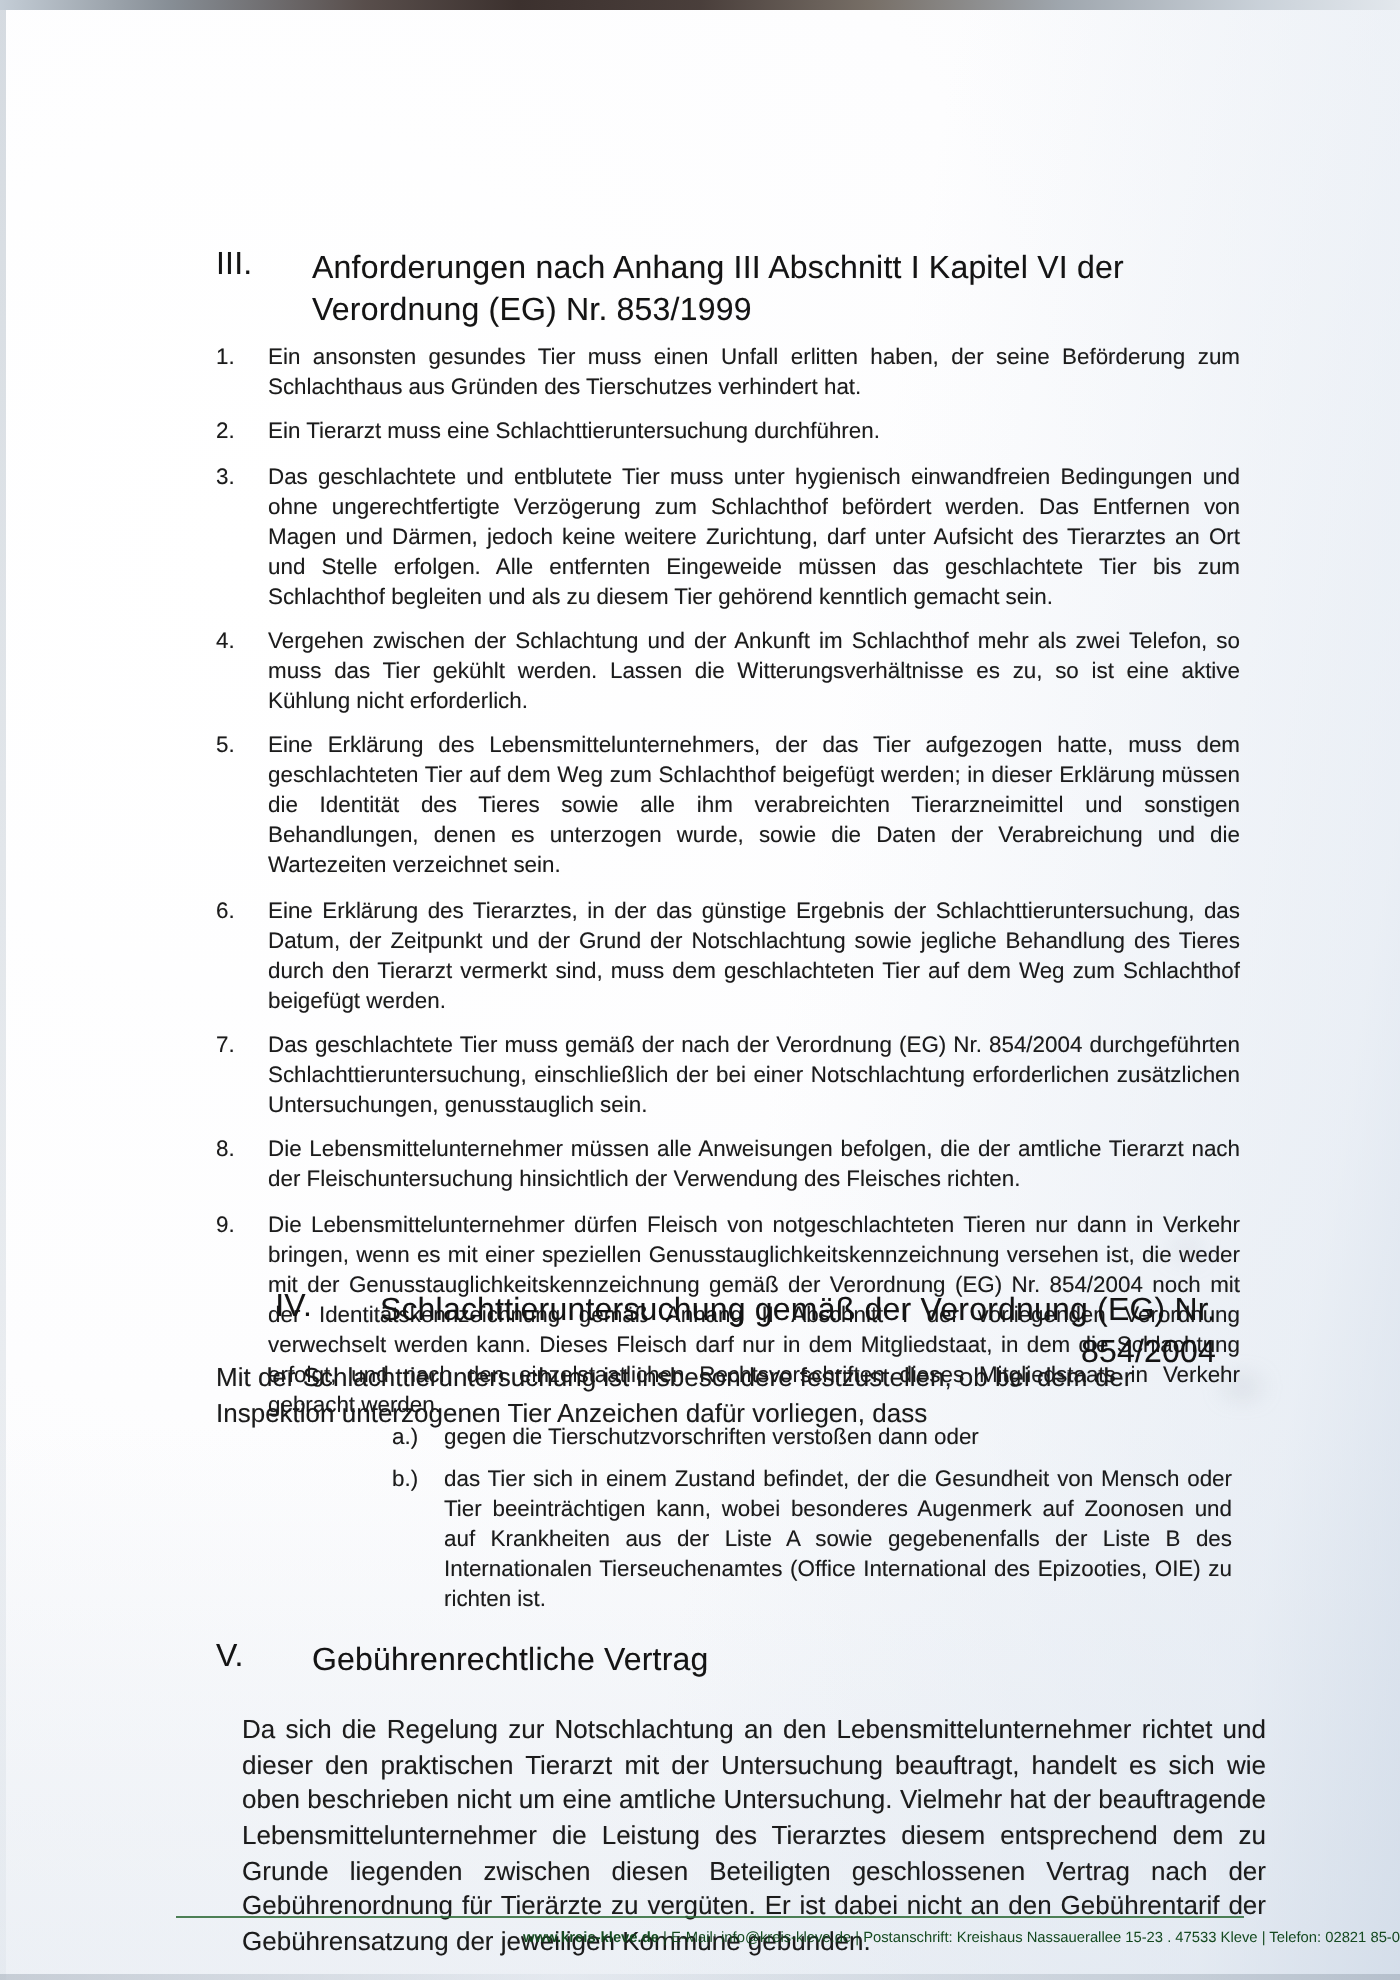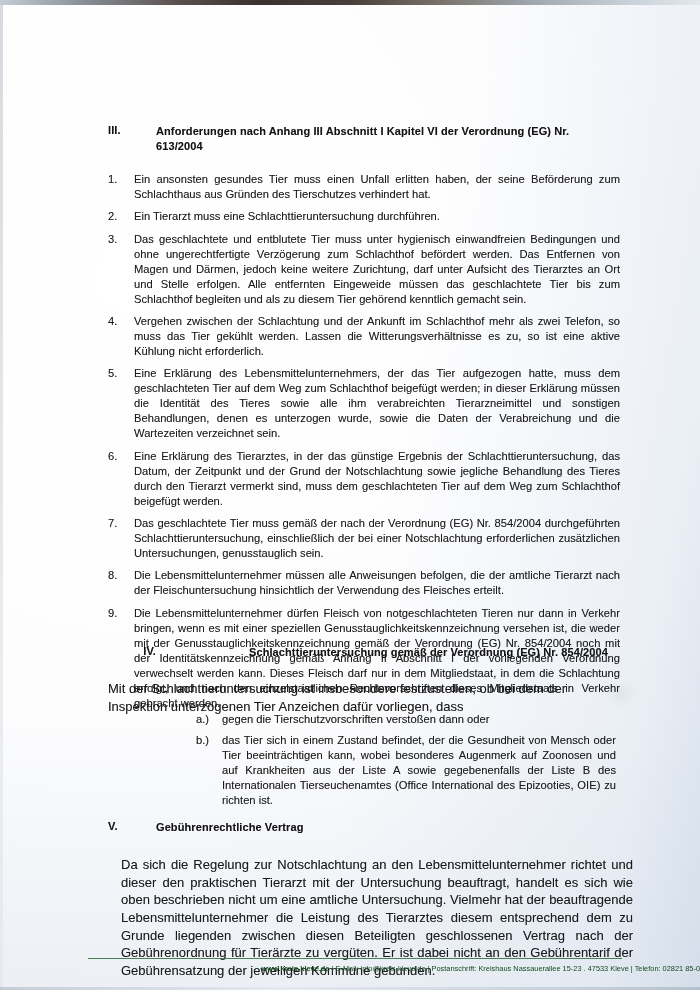--- a/index.html
+++ b/index.html
@@ -65,22 +65,22 @@
   .content {
     position: absolute;
     left: 0; top: 0;
     width: 700px;
     height: 990px;
   }
 
   .sec {
     position: absolute;
     display: flex;
-    font-weight: bold;
-    font-size: 11px;
+    font-weight: normal;
+    font-size: 16px;
     letter-spacing: .1px;
     color: #141414;
   }
   .sec .num {
     width: 48px;
     flex: 0 0 48px;
   }
   .sec .ttl {
     width: 452px;
     line-height: 1.32;
@@ -159,21 +159,21 @@
   <div class="scan-edge-left"></div>
   <div class="scan-edge-bottom"></div>
 
   <div class="smudge" style="left:612px; top:690px; width:18px; height:7px; background:rgba(150,160,172,.35);"></div>
   <div class="smudge" style="left:586px; top:622px; width:14px; height:6px; background:rgba(150,160,172,.30);"></div>
 
   <div class="content">
 
     <div class="sec" style="left:108px; top:124px; width:500px;">
       <span class="num">III.</span>
-      <span class="ttl">Anforderungen nach Anhang III Abschnitt I Kapitel VI der Verordnung (EG) Nr. 613/2004</span>
+      <span class="ttl">Anforderungen nach Anhang III Abschnitt I Kapitel VI der Verordnung (EG) Nr. 853/1999</span>
     </div>
 
     <div class="list" style="top:172px;">
 
       <div class="li">
         <span class="mk">1.</span>
         <span class="bd">Ein ansonsten gesundes Tier muss einen Unfall erlitten haben, der seine Beförderung zum Schlachthaus aus Gründen des Tierschutzes verhindert hat.</span>
       </div>
 
       <div class="li">
@@ -201,21 +201,21 @@
         <span class="bd">Eine Erklärung des Tierarztes, in der das günstige Ergebnis der Schlachttieruntersuchung, das Datum, der Zeitpunkt und der Grund der Notschlachtung sowie jegliche Behandlung des Tieres durch den Tierarzt vermerkt sind, muss dem geschlachteten Tier auf dem Weg zum Schlachthof beigefügt werden.</span>
       </div>
 
       <div class="li">
         <span class="mk">7.</span>
         <span class="bd">Das geschlachtete Tier muss gemäß der nach der Verordnung (EG) Nr. 854/2004 durchgeführten Schlachttieruntersuchung, einschließlich der bei einer Notschlachtung erforderlichen zusätzlichen Untersuchungen, genusstauglich sein.</span>
       </div>
 
       <div class="li">
         <span class="mk">8.</span>
-        <span class="bd">Die Lebensmittelunternehmer müssen alle Anweisungen befolgen, die der amtliche Tierarzt nach der Fleischuntersuchung hinsichtlich der Verwendung des Fleisches erteilt.</span>
+        <span class="bd">Die Lebensmittelunternehmer müssen alle Anweisungen befolgen, die der amtliche Tierarzt nach der Fleischuntersuchung hinsichtlich der Verwendung des Fleisches richten.</span>
       </div>
 
       <div class="li">
         <span class="mk">9.</span>
         <span class="bd">Die Lebensmittelunternehmer dürfen Fleisch von notgeschlachteten Tieren nur dann in Verkehr bringen, wenn es mit einer speziellen Genusstauglichkeitskennzeichnung versehen ist, die weder mit der Genusstauglichkeitskennzeichnung gemäß der Verordnung (EG) Nr. 854/2004 noch mit der Identitätskennzeichnung gemäß Anhang II Abschnitt I der vorliegenden Verordnung verwechselt werden kann. Dieses Fleisch darf nur in dem Mitgliedstaat, in dem die Schlachtung erfolgt, und nach den einzelstaatlichen Rechtsvorschriften dieses Mitgliedstaats in Verkehr gebracht werden.</span>
       </div>
 
     </div>
 
     <div class="sec" style="left:108px; top:645px; width:500px;text-align:right;">

